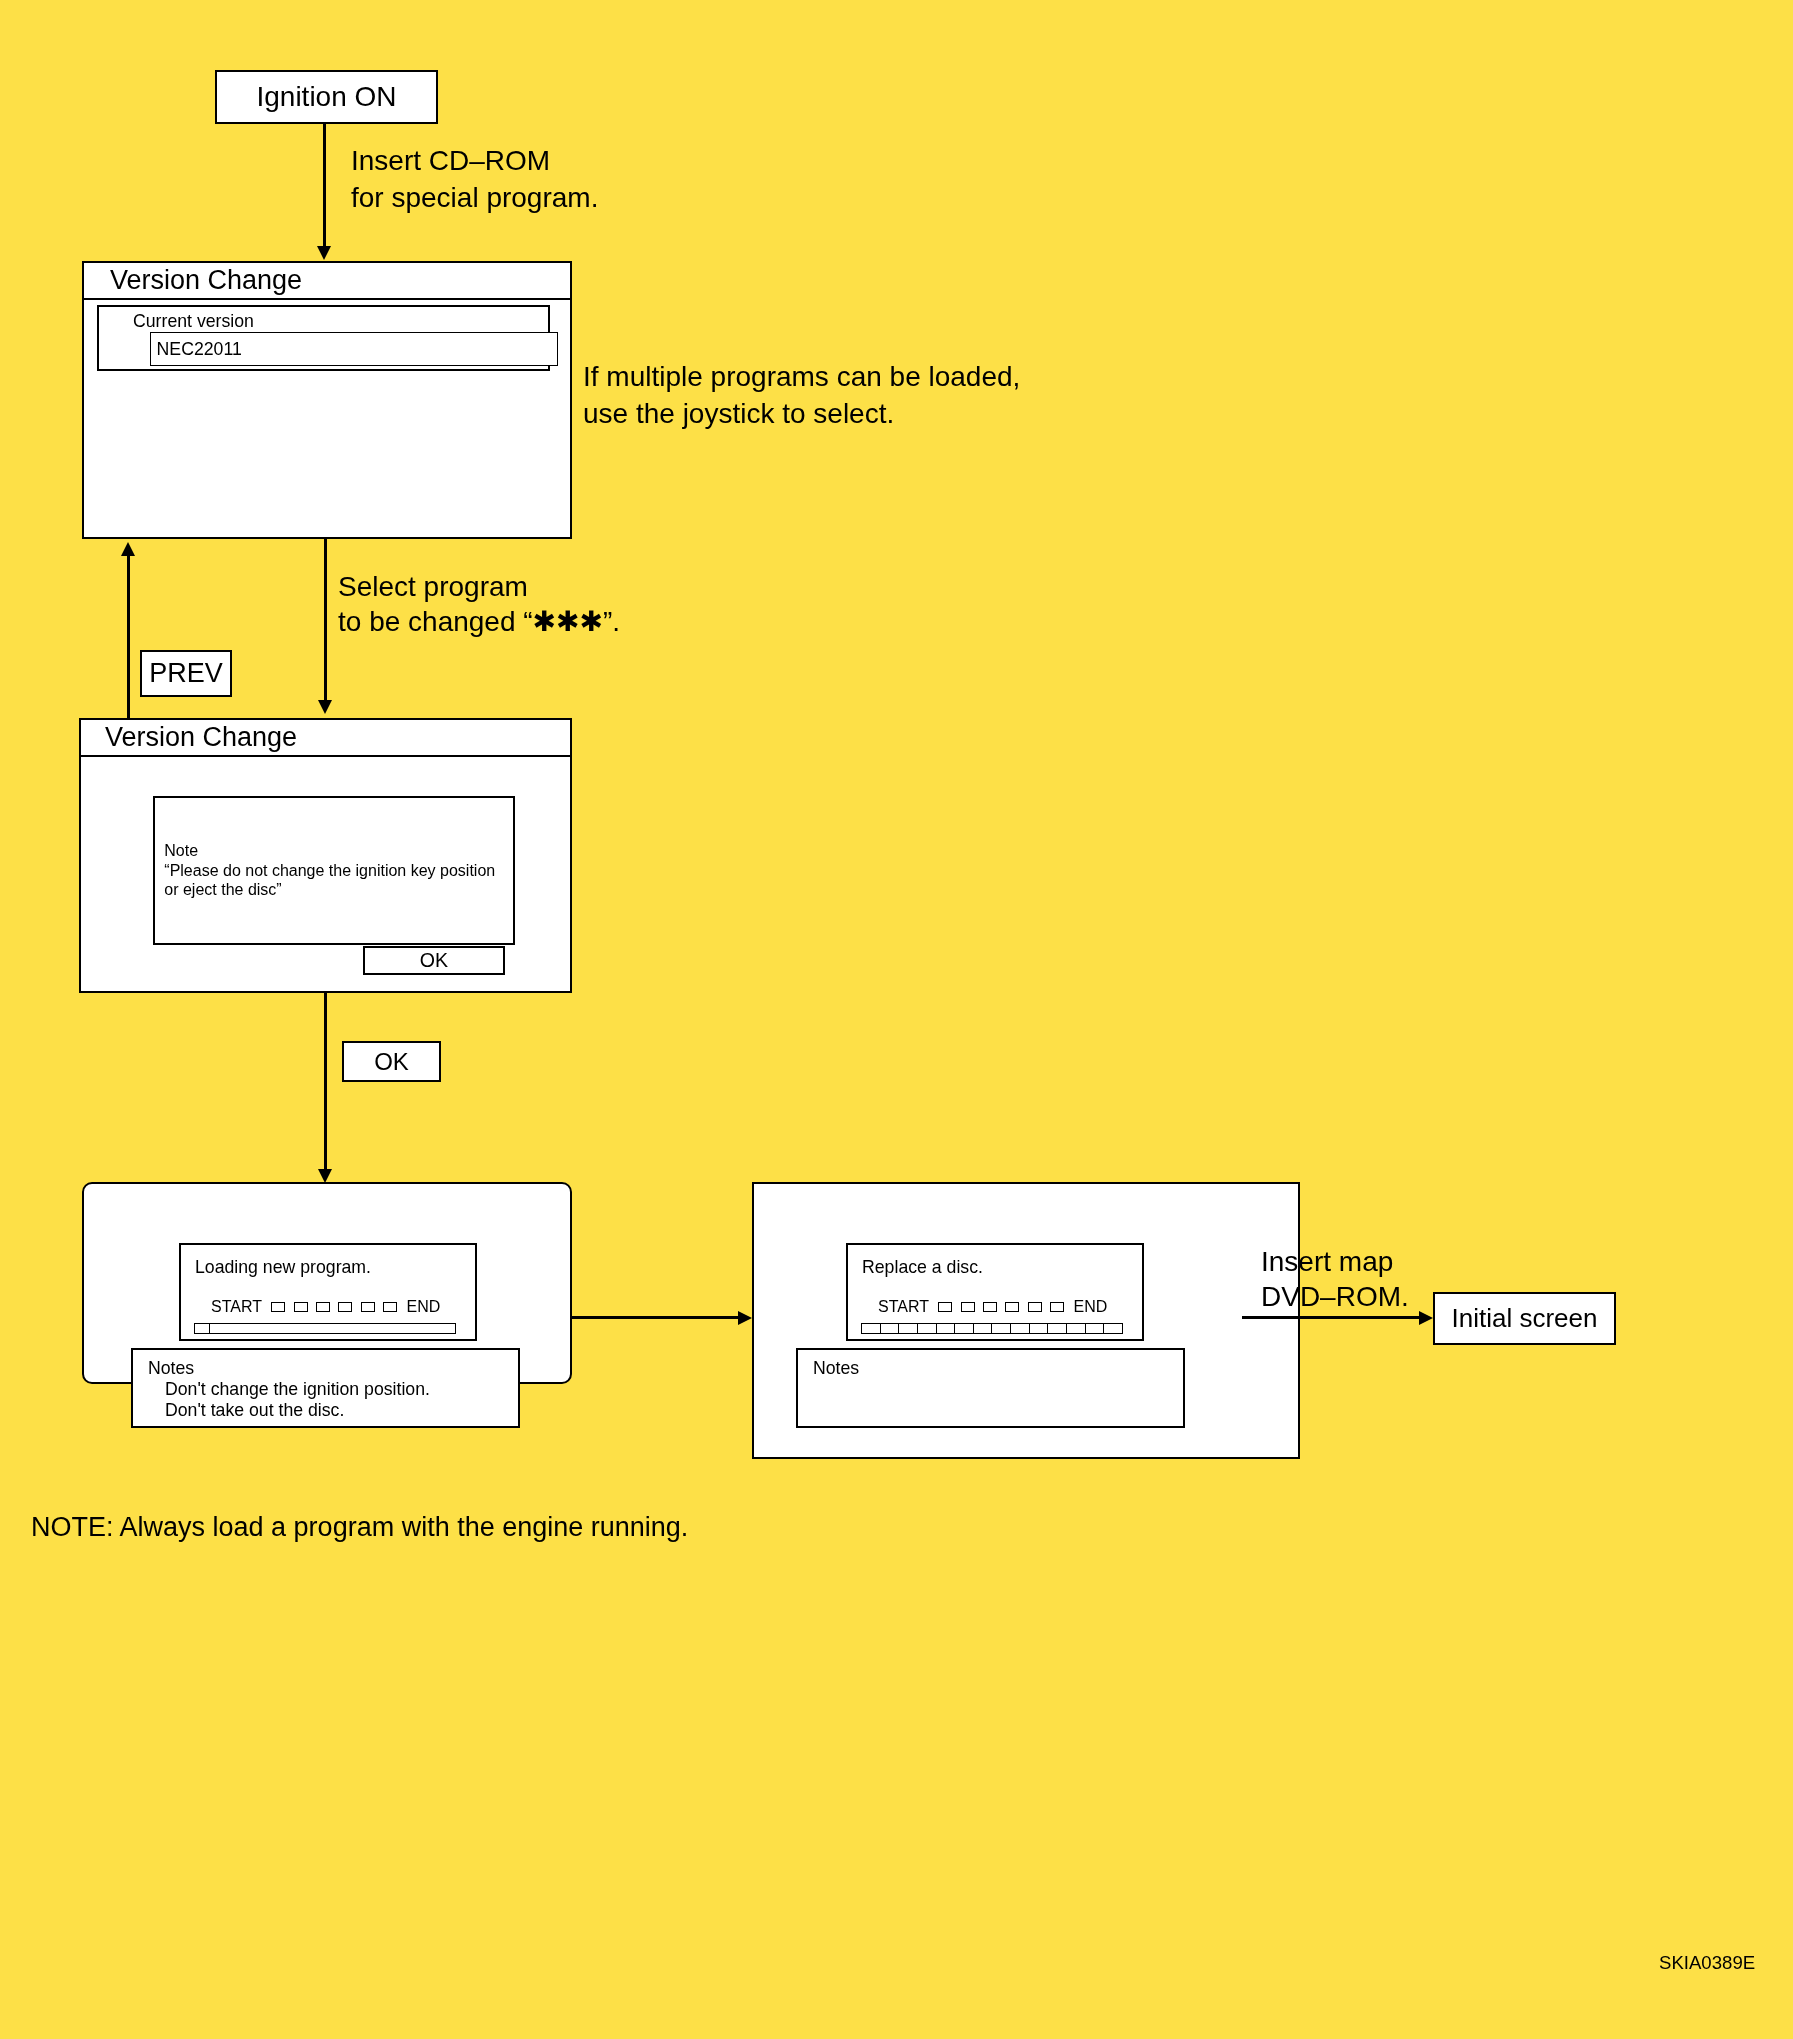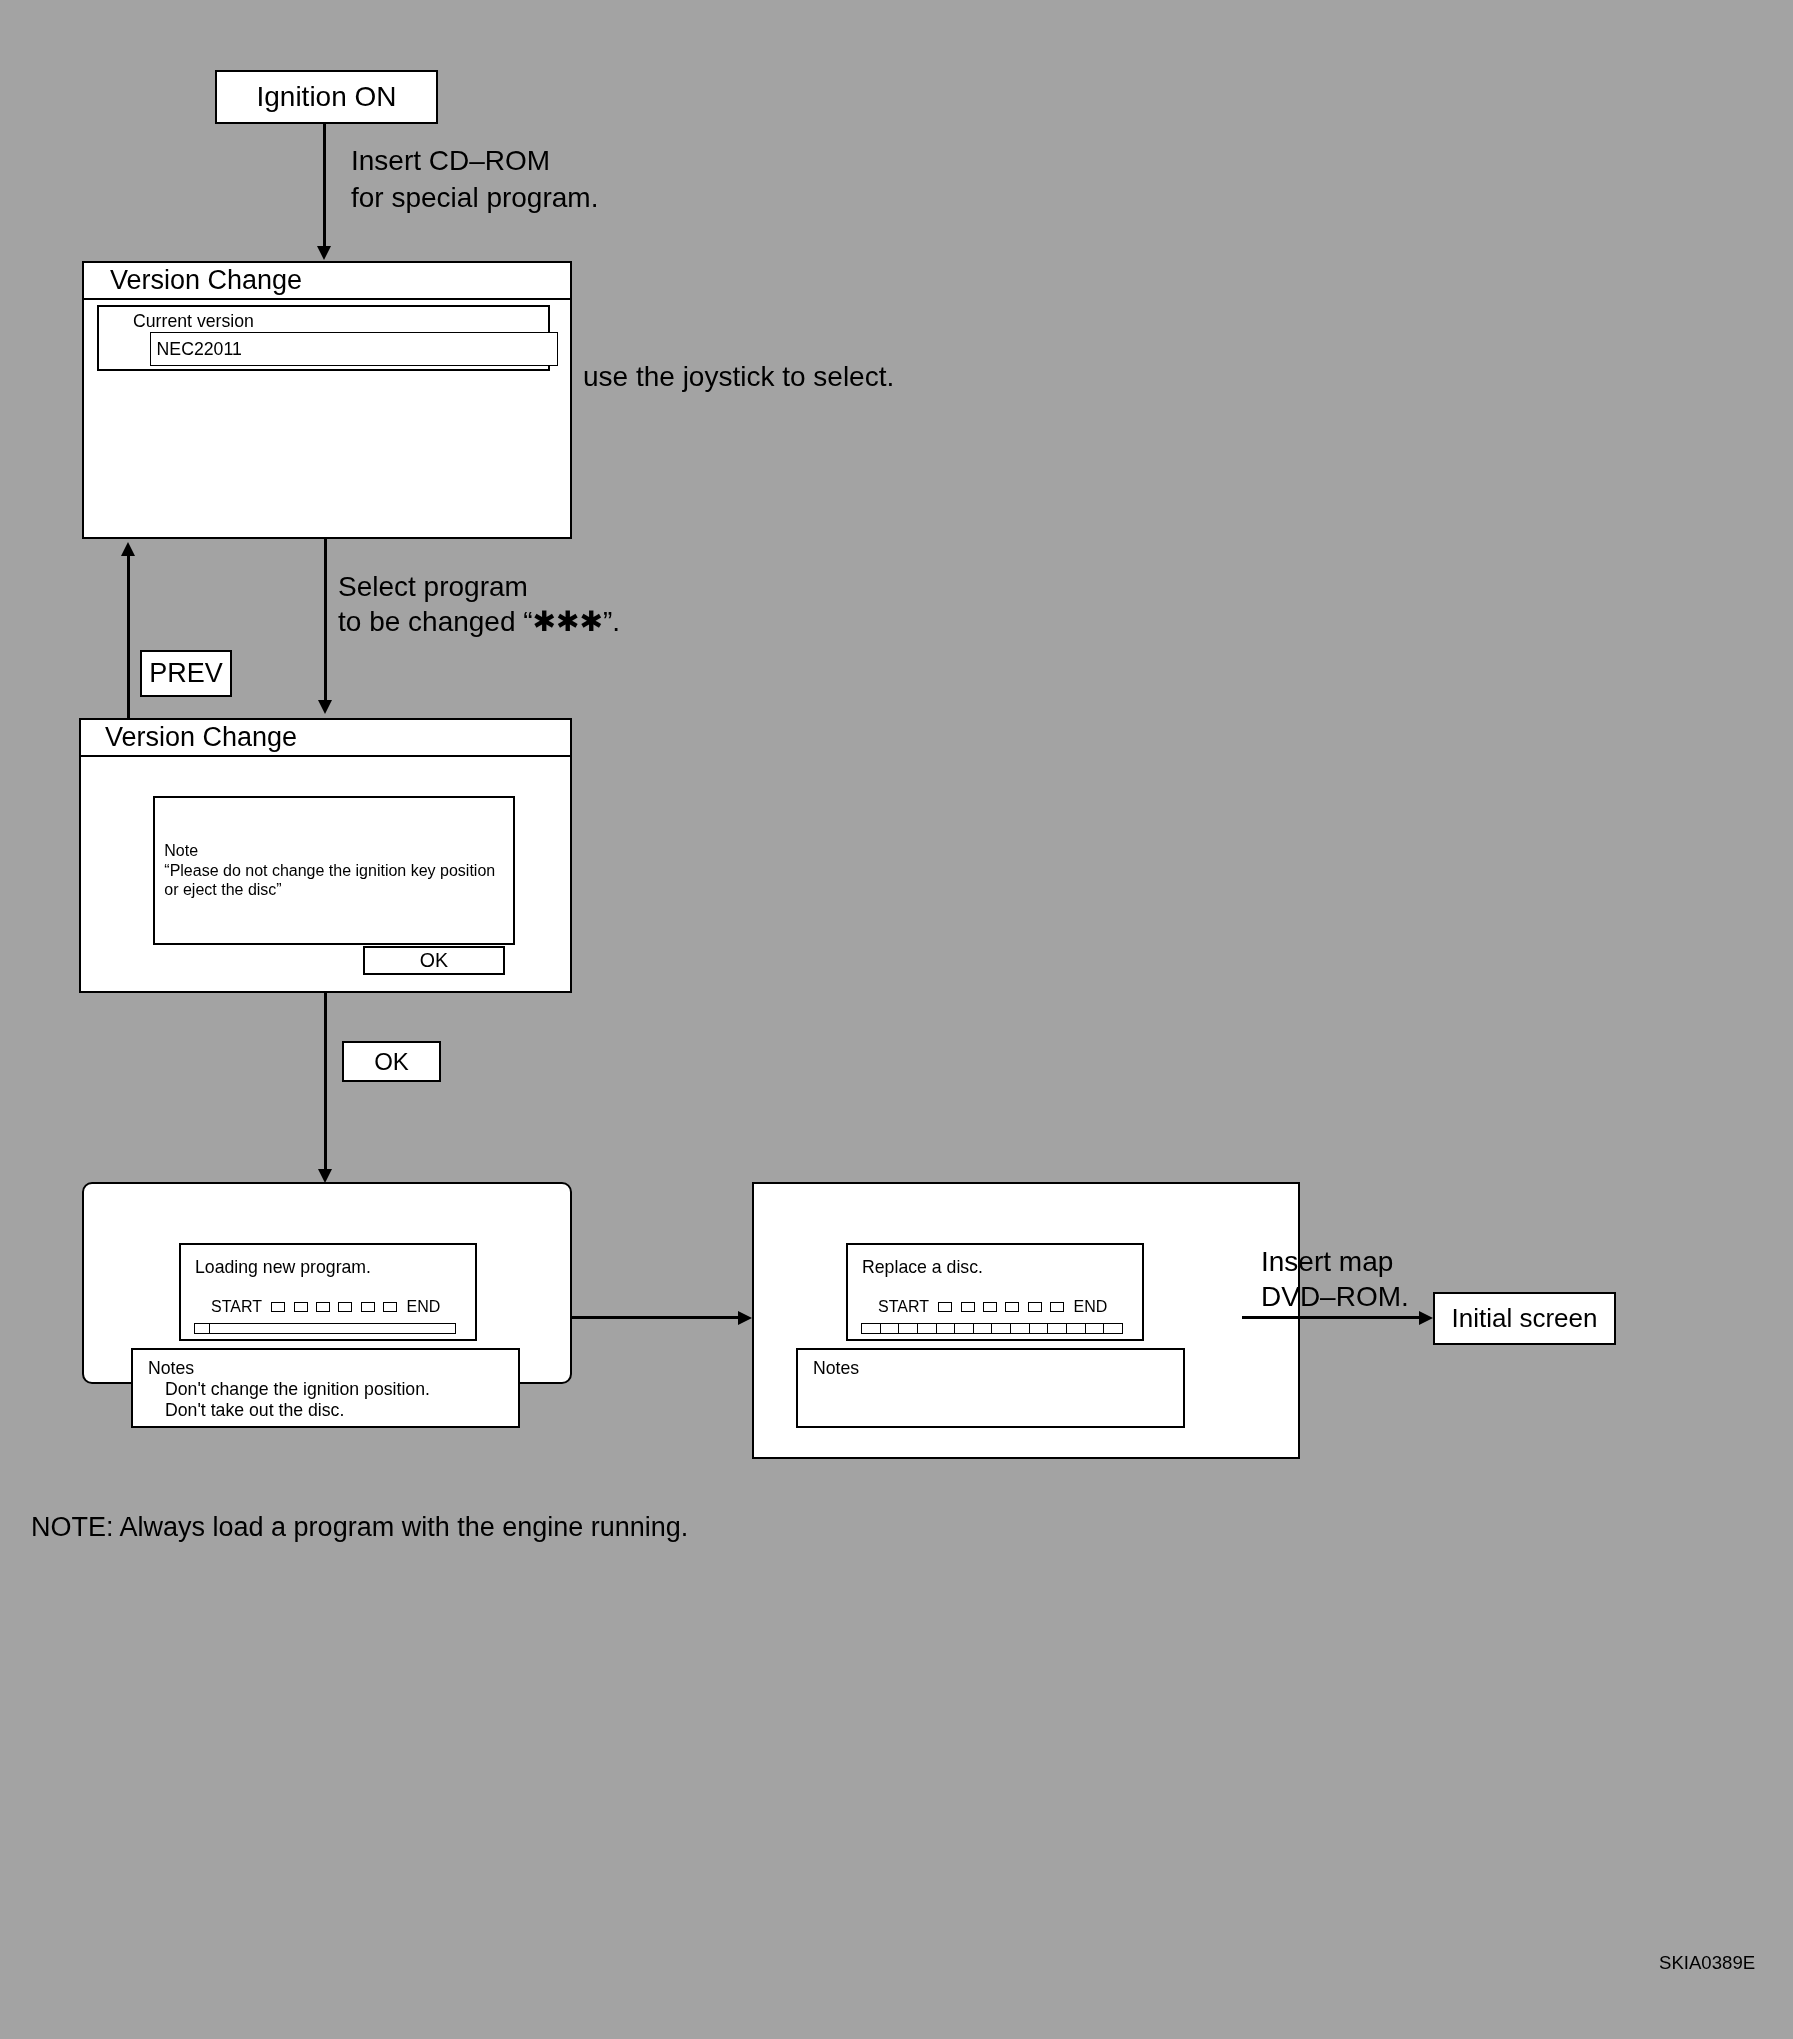--- a/index.html
+++ b/index.html
@@ -1,17 +1,17 @@
 <!DOCTYPE html>
 <html style="font-size:15px"><head>
 <meta charset="utf-8">
 <style>
   html,body{margin:0;padding:0;background:#fff;}
   .canvas{
-    position:relative;width:1794px;height:2040px;background:#a3a3a3;
+    position:relative;width:1794px;height:2040px;background:#fde047;
     font-family:"Liberation Sans","DejaVu Sans",sans-serif;color:#000;
     overflow:hidden;
   }
   .abs{position:absolute;box-sizing:border-box;}
   .box{position:absolute;box-sizing:border-box;border:2.8px solid #000;background:#fff;
        display:flex;align-items:center;justify-content:center;}
   .screen{position:absolute;box-sizing:border-box;border:2.8px solid #000;background:#fff;}
   .scr-header{position:absolute;left:0;top:0;right:0;height:37px;box-sizing:border-box;
        border-bottom:2.8px solid #000;display:flex;align-items:center;font-size:27px;}
   .panel{position:absolute;box-sizing:border-box;border:2.8px solid #000;background:#fff;}
@@ -58,20 +58,21 @@
     </div>
     <div class="panel" style="left:13px;top:42px;width:453px;height:66px;">
       <div class="txt mid" style="left:34px;top:3.7px;">Current version</div>
       <div class="field" style="left:51px;top:25px;width:408px;height:34px;">
         <span>NEC22011</span>
       </div>
     </div>
   </div>
 
   <div class="txt big" style="left:583px;top:358px;">
+    <div>If multiple programs can be loaded,</div>
     <div>use the joystick to select.</div>
   </div>
 
   <div class="vline" style="left:324px;top:539px;height:161px;"></div>
   <div class="ah ah-down" style="left:318px;top:700px;"></div>
 
   <div class="txt big" style="left:338px;top:569px;line-height:35px;">
     <div>Select program</div>
     <div>to be changed “✱✱✱”.</div>
   </div>

